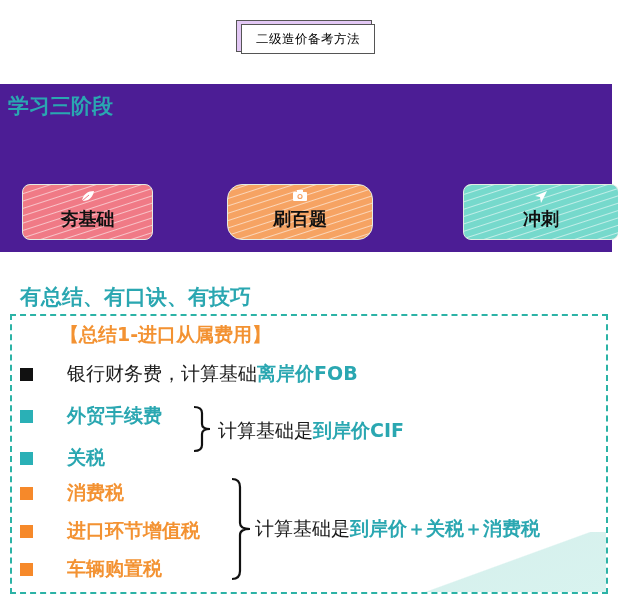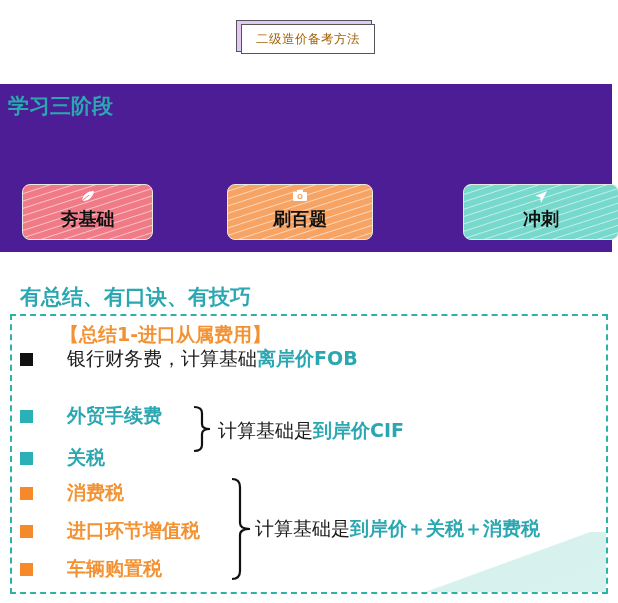--- a/index.html
+++ b/index.html
@@ -7,37 +7,37 @@
     width:618px; height:603px; background:#ffffff; position:relative; overflow:hidden;
     font-family: "DejaVu Sans", "Liberation Sans", sans-serif;
   }
   .title-tag { position:absolute; left:236px; top:20px; }
   .title-tag .shadow {
     position:absolute; left:0; top:0; width:134px; height:30px;
     background:#e3c8f5; border:1px solid #555;
   }
   .title-tag .front {
     position:absolute; left:5px; top:4px; width:134px; height:30px; box-sizing:border-box;
-    background:#fff; border:1px solid #555; font-size:12.5px; color:#a16207;
+    background:#fff; border:1px solid #555; font-size:12.5px; color:#000000;
     display:flex; align-items:center; justify-content:center; letter-spacing:0.5px;
   }
   .slide1 { position:absolute; left:0; top:84px; width:612px; height:168px; background:#4c1d95; }
   .h-teal { color:#2aa7b1; font-weight:bold; }
   .slide1 .heading { position:absolute; left:8px; top:8px; font-size:21px; }
   .stage {
     position:absolute; top:100px; height:56px; border-radius:8px; box-sizing:border-box;
     border:1px solid #e3ece3;
     display:flex; align-items:center; justify-content:center;
     font-weight:bold; font-size:18px; color:#111;
     background-image: repeating-linear-gradient(-18deg, rgba(255,255,255,0.0) 0px, rgba(255,255,255,0.0) 5px, rgba(255,255,255,0.55) 6px, rgba(255,255,255,0.0) 7px);
   }
   .stage .ico { position:absolute; top:5px; left:50%; transform:translateX(-50%); color:#fff; font-size:12px; line-height:12px; }
   .stage .lbl { margin-top:14px; }
   .s1 { left:22px; width:131px; background-color:#f07a86; }
-  .s2 { left:227px; width:146px; background-color:#f6a363; }
+  .s2 { left:227px; width:146px; background-color:#f6a363;border-radius:15px; }
   .s3 { left:463px; width:156px; background-color:#76d9cc; }
 
   .slide2-heading { position:absolute; left:20px; top:283px; font-size:21px; }
   .dashbox {
     position:absolute; left:10px; top:314px; width:598px; height:280px; box-sizing:border-box;
     border:2px dashed #2cb3a6; overflow:hidden;
   }
   .corner {
     position:absolute; right:0; bottom:0; width:200px; height:60px;
     background:linear-gradient(160deg, rgba(255,255,255,0) 50%, rgba(140,215,205,0.35) 51%, rgba(190,235,228,0.6) 100%);
@@ -98,21 +98,21 @@
 </div>
 
 <div class="slide2-heading h-teal">有总结、有口诀、有技巧</div>
 
 <div class="dashbox">
   <div class="corner"></div>
 </div>
 
 <div class="subtitle">【总结1-进口从属费用】</div>
 
-<div class="row" style="top:346px;">
+<div class="row" style="top:361px;">
   <span class="bullet b-black"></span>
   <span class="t-black">银行财务费，计算基础</span>
     <span class="t-teal">离岸价FOB</span>
 </div>
 
 <div class="row" style="top:403px;">
   <span class="bullet b-teal"></span>
   <span class="t-teal">外贸手续费</span>
 </div>
 <div class="row" style="top:445px;">

